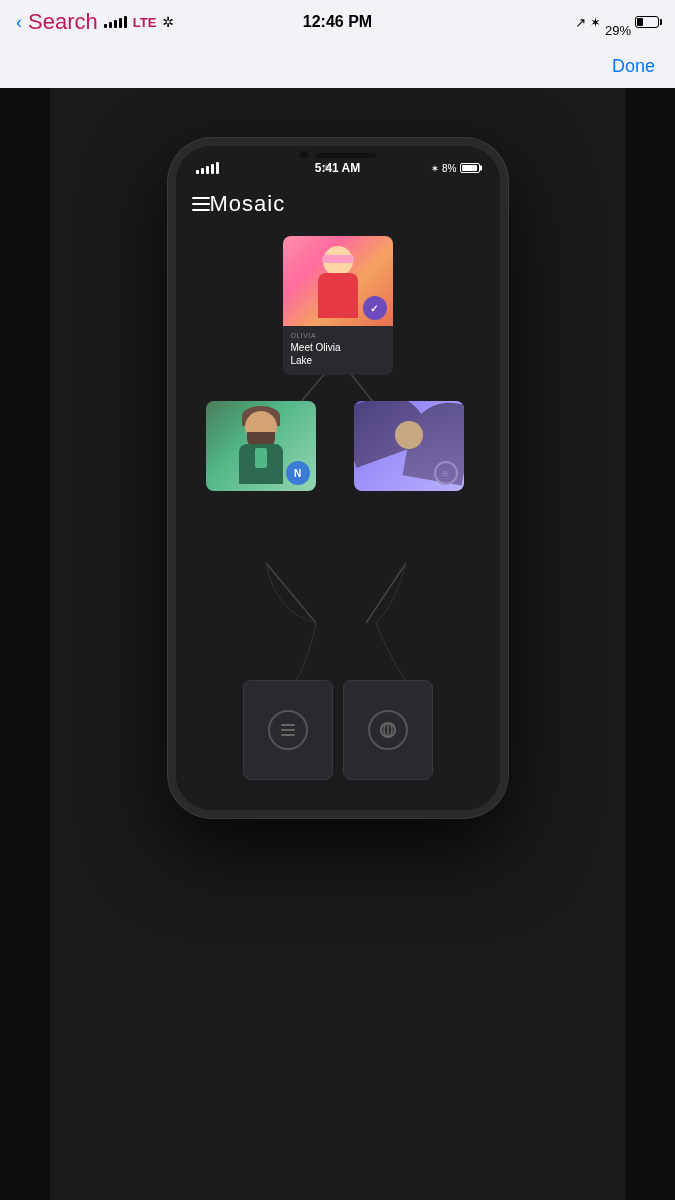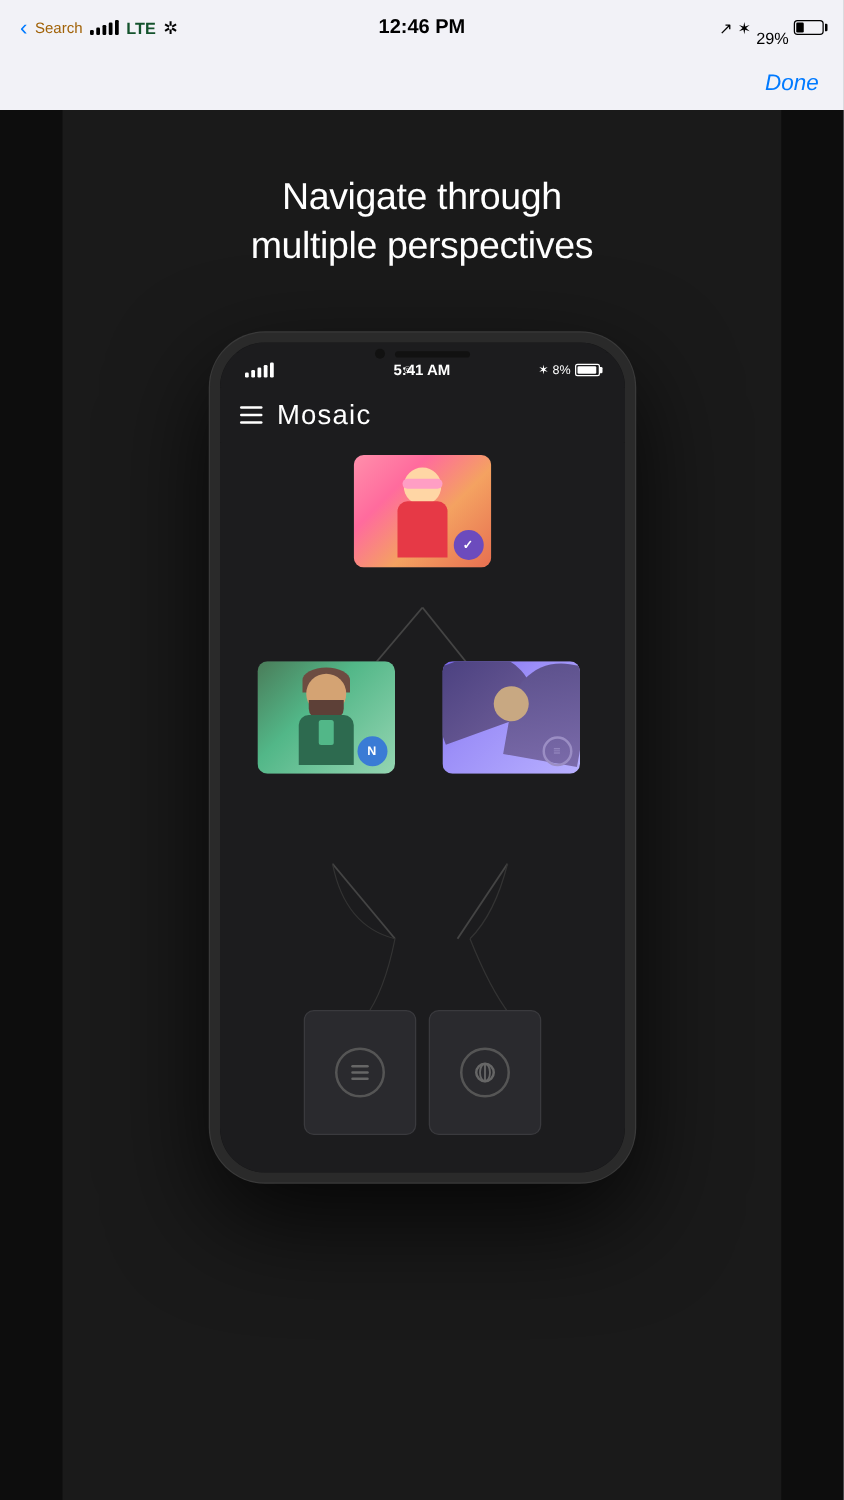--- a/index.html
+++ b/index.html
@@ -29,38 +29,38 @@
       gap: 6px;
       color: #000;
       font-size: 16px;
       font-weight: 400;
     }
     .back-arrow {
       font-size: 18px;
       color: #007aff;
     }
     .status-search {
-      color: #a16207;
-      font-size: 12px;
+      color: #be185d;
+      font-size: 22px;
     }
     .signal-bars {
       display: flex;
       align-items: flex-end;
       gap: 2px;
       height: 12px;
     }
     .signal-bar {
       width: 3px;
       background: #000;
       border-radius: 1px;
     }
     .lte-text {
       font-size: 13px;
       font-weight: 600;
-      color: #14532d;
+      color: #be185d;
     }
     .status-center {
       position: absolute;
       left: 50%;
       transform: translateX(-50%);
       font-size: 16px;
       font-weight: 600;
       color: #000;
       text-align: right;
     }
@@ -111,21 +111,20 @@
       align-items: center;
       justify-content: flex-end;
       padding: 0 20px;
     }
     .done-button {
       color: #007aff;
       font-size: 18px;
       font-weight: 400;
       cursor: pointer;
       text-decoration: none;
-      font-style: italic;
     }
 
     
     .main-content {
       width: 675px;
       height: calc(1200px - 88px);
       background: #1a1a1a;
       display: flex;
       flex-direction: column;
       align-items: center;
@@ -275,21 +274,20 @@
       border-radius: 1px;
     }
 
     
     .phone-header {
       height: 44px;
       background: #1c1c1e;
       display: flex;
       align-items: center;
       padding: 0 16px;
-      gap: 12px;
     }
     .hamburger-icon {
       display: flex;
       flex-direction: column;
       gap: 4px;
     }
     .hamburger-icon span {
       width: 18px;
       height: 2px;
       background: #fff;
@@ -605,23 +603,20 @@
 </div>
 
 <div class="done-row">
   <span class="done-button">Done</span>
 </div>
 
 <div class="main-content">
   <div class="side-shadow-left"></div>
   <div class="side-shadow-right"></div>
 
-  <h1 class="page-title">
-    Navigate through<br>multiple perspectives
-  </h1>
 
   <div class="phone-mockup">
 
     <div class="phone-top-bar">
       <div class="phone-camera-dot"></div>
       <div class="phone-speaker"></div>
     </div>
 
     <div class="phone-status-bar">
       <div class="phone-signal">
@@ -672,20 +667,24 @@
       <div class="story-card" style="top: 10px; left: 107px;">
         <div class="card-image">
           <div class="olivia-img">
             <div class="olivia-figure">
               <div class="olivia-head"></div>
               <div class="olivia-glasses"></div>
               <div class="olivia-body"></div>
             </div>
           </div>
           <div class="card-badge badge-check">✓</div>
+        </div>
+        <div class="card-meta">
+          <div class="card-category">OLIVIA</div>
+          <div class="card-title">Meet Olivia<br>Lake</div>
         </div>
       </div>
 
       <div class="story-card" style="top: 175px; left: 30px;">
         <div class="card-image">
           <div class="joel-img">
             <div class="joel-figure">
               <div class="joel-hair"></div>
               <div class="joel-head"></div>
               <div class="joel-beard"></div>

